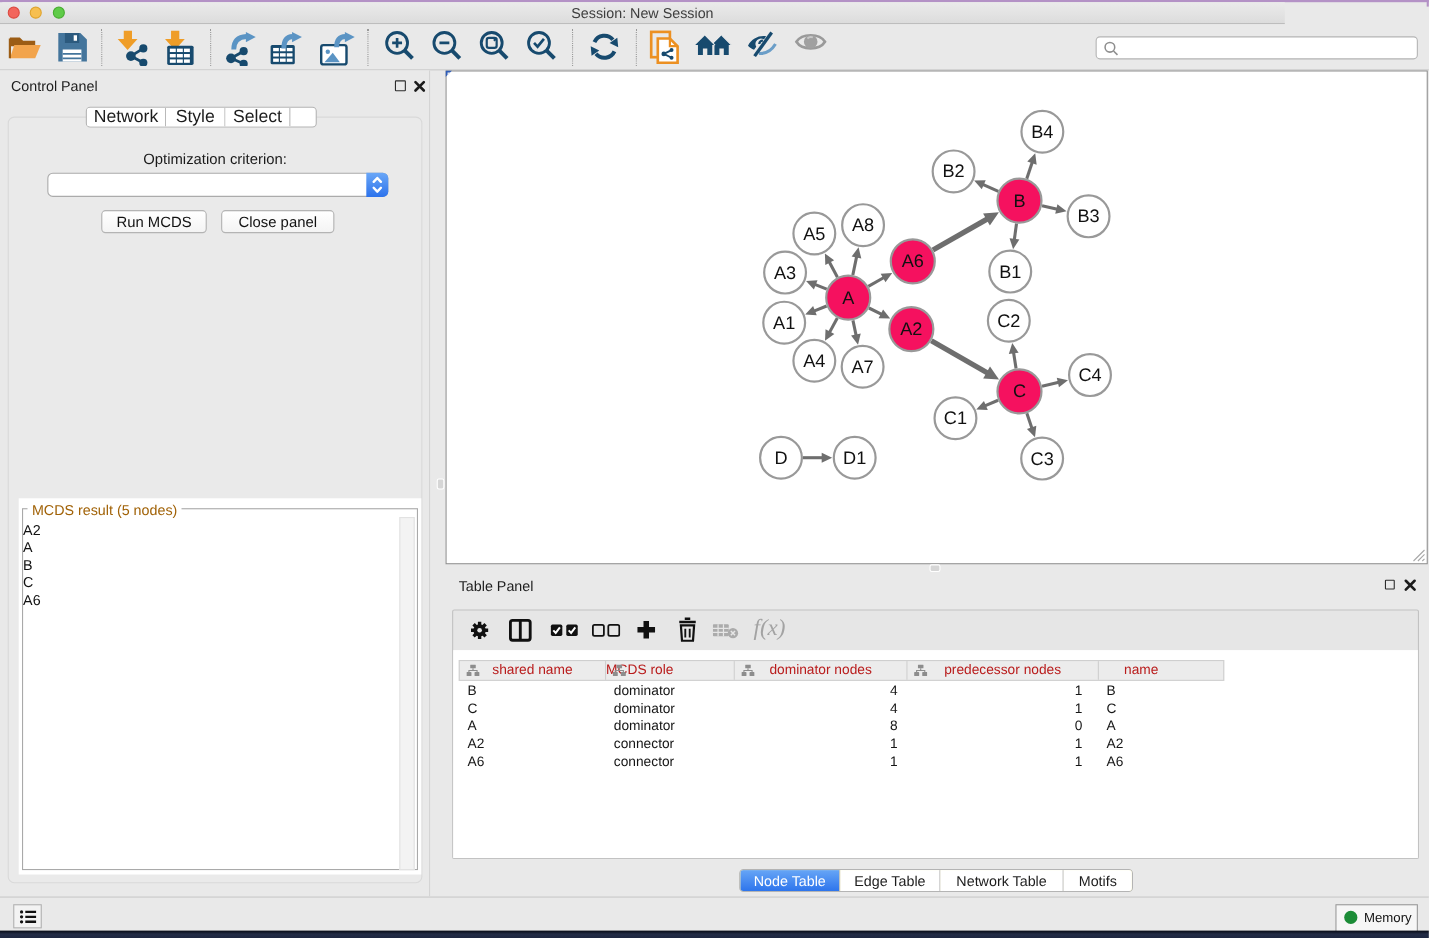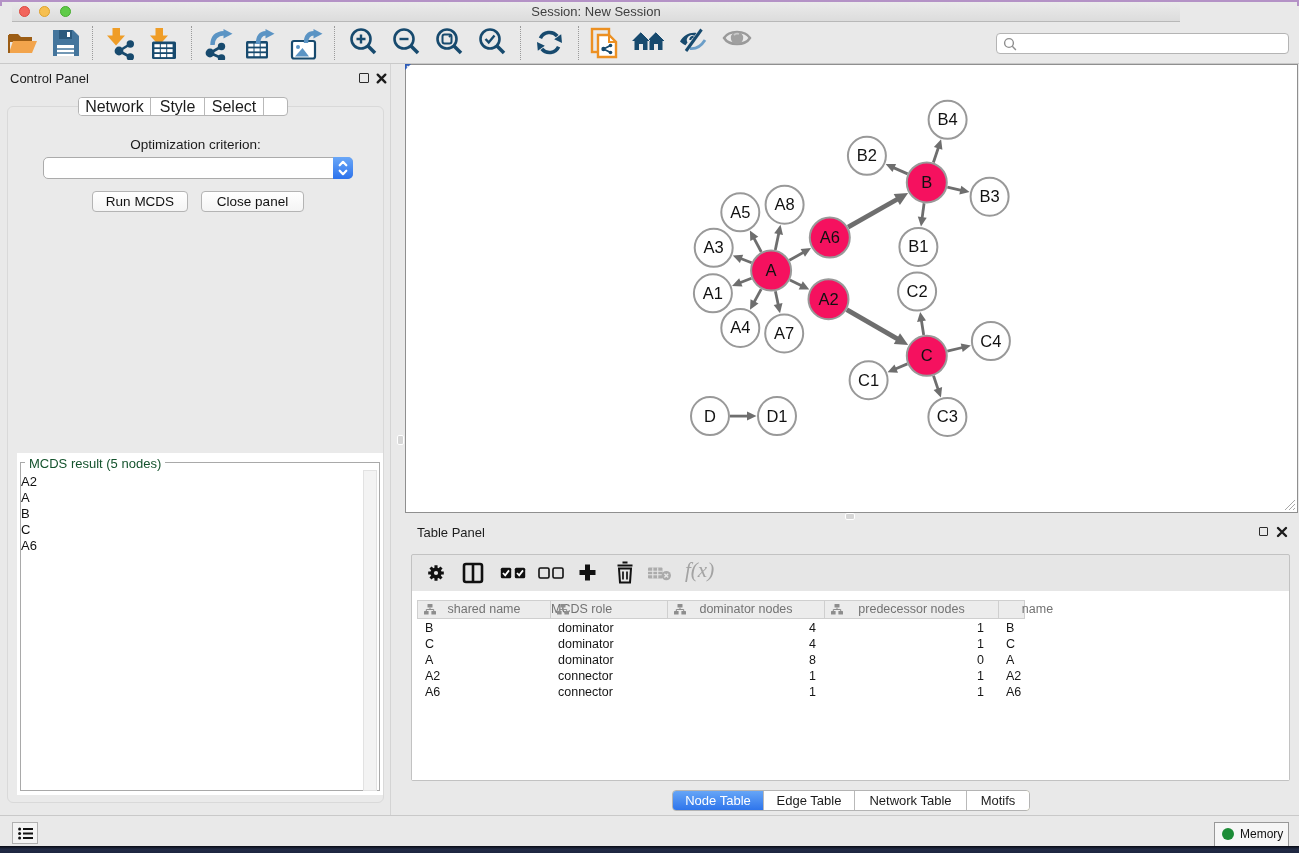--- a/index.html
+++ b/index.html
@@ -8,21 +8,21 @@
 .ic{position:absolute;top:27px}
 .sep{position:absolute;top:26px;height:34px;border-left:1px dotted #9a9a9a;width:0}
 .tabseg{display:inline-block;height:100%;text-align:center;color:#1c1c1c;border-right:1px solid #b9b9b9;background:#fff}
 .btn{position:absolute;background:linear-gradient(#ffffff,#f4f4f4);border:1px solid #b4b4b4;border-radius:4px;text-align:center;font-size:13.5px;color:#111}
 </style></head><body>
 
 <div class="abs" style="left:0;top:0;width:1299px;height:2px;background:#b492c6"></div>
 <div class="abs" style="left:0;top:0;width:2px;height:6px;background:#b492c6"></div>
 <div class="abs" style="right:0;top:0;width:2px;height:6px;background:#b492c6"></div>
 
-<div class="abs" style="left:12px;top:2px;width:1168px;height:20px;background:linear-gradient(#ebebeb,#dcdcdc);border-bottom:1px solid #b8b8b8">
+<div class="abs" style="left:0;top:2px;width:1168px;height:20px;background:linear-gradient(#ebebeb,#dcdcdc);border-bottom:1px solid #b8b8b8">
 <div class="ttl abs" style="left:7px;top:4px;background:#f2655c;border:1px solid #dc4a41"></div>
 <div class="ttl abs" style="left:27px;top:4px;background:#f6bf50;border:1px solid #dfa32c"></div>
 <div class="ttl abs" style="left:48px;top:4px;background:#5fcb48;border:1px solid #47ad30"></div>
 <div style="text-align:center;font-size:13px;color:#3e3e3e;line-height:20px">Session: New Session</div>
 </div>
 
 <div class="abs" style="left:0;top:22px;width:1299px;height:42px;background:#e9e9e9;border-bottom:1px solid #c9c9c9"></div>
 <div class="ic" style="left:6px"><svg width="32" height="32" viewBox="0 0 32 32">
       <path d="M3 7 h9 l3 3 h11 v5 H3 z" fill="#9c5d15"></path>
       <path d="M3 26 L7 14 h24 l-5 12 z" fill="#f2a44c"></path>
@@ -166,21 +166,21 @@
 <div class="abs" style="right:-1px;top:-1px;width:20px;height:22px;background:linear-gradient(#6aa7f7,#2d73ec);border-radius:0 5px 5px 0">
 <svg width="20" height="22" viewBox="0 0 20 22">
         <path d="M6.7 8.3 L10 4.8 L13.3 8.3 M6.7 13.7 L10 17.2 L13.3 13.7" stroke="#fff" stroke-width="2.2" fill="none" stroke-linecap="round" stroke-linejoin="round"></path>
       </svg></div>
 </div>
 <div class="btn" style="left:92px;top:191px;width:96px;height:21px;line-height:19px">Run MCDS</div>
 <div class="btn" style="left:201px;top:191px;width:103px;height:21px;line-height:19px">Close panel</div>
 
 <div class="abs" style="left:17px;top:453px;width:366px;height:342px;background:#fff"></div>
 <div class="abs" style="left:20px;top:462px;width:360px;height:329px;border:1px solid #a9a9a9"></div>
-<div class="abs" style="left:25px;top:456px;background:#fff;padding:0 4px;font-size:13px;color:#14532d">MCDS result (5 nodes)</div>
+<div class="abs" style="left:25px;top:456px;background:#fff;padding:0 4px;font-size:13px;color:#a16207">MCDS result (5 nodes)</div>
 <div class="abs" style="left:363px;top:470px;width:14px;height:321px;background:#f3f3f3;border:1px solid #e2e2e2"></div>
 <div class="abs" style="left:21px;top:474px;font-size:13px;color:#111;line-height:16px">A2<br>A<br>B<br>C<br>A6</div>
 
 <div class="abs" style="left:405px;top:64px;width:893px;height:449px;background:#fff;border:1px solid #8f8f8f">
 <svg class="abs" style="left:-1px;top:-1px;z-index:5" width="6" height="6" viewBox="0 0 6 6">
       <path d="M0 0 H6 L0 6 z" fill="#2e5cb8"></path>
       <path d="M1.8 1.8 L4.4 1.9 L1.9 4.4 z" fill="#e8e8e8"></path>
     </svg>
 <svg class="abs" style="right:1px;bottom:1px" width="14" height="14" viewBox="0 0 14 14">
       <path d="M13 3 L3 13 M13 7 L7 13 M13 11 L11 13" stroke="#a8a8a8" stroke-width="1"></path>
@@ -312,21 +312,21 @@
   </svg>
 <svg class="abs" style="left:648px;top:566px" width="24" height="15" viewBox="0 0 24 15">
     <rect x="0" y="1.5" width="14.5" height="11" rx="1" fill="#ababab"></rect>
     <path d="M0 5.2 h14.5 M0 8.8 h14.5 M4.8 1.5 v11 M9.7 1.5 v11" stroke="#e6e6e6" stroke-width="1.1"></path>
     <circle cx="18.3" cy="9.6" r="4.7" fill="#ababab"></circle>
     <path d="M16.4 7.7 l3.8 3.8 M20.2 7.7 l-3.8 3.8" stroke="#e6e6e6" stroke-width="1.4"></path>
   </svg>
 <div class="abs" style="left:685px;top:558px;font-family:'Liberation Serif',serif;font-style:italic;font-size:21px;color:#a3a3a3">f(x)</div>
 
 <div class="abs" style="left:412px;top:591px;width:877px;height:189px;background:#fff"></div>
-<div class="abs" style="left:417px;top:600px;width:608px;height:19px;background:#ececec;border:1px solid #cfcfcf;font-size:12.5px;color:#737373">
+<div class="abs" style="left:417px;top:600px;width:696px;height:19px;background:#ececec;border:1px solid #cfcfcf;font-size:12.5px;color:#b91c1c">
 <div class="abs" style="left:0;top:0;width:133px;height:17px;border-right:1px solid #cfcfcf;text-align:center;line-height:17px">shared name</div>
 <div class="abs" style="left:133px;top:0;width:117px;height:17px;border-right:1px solid #cfcfcf;line-height:17px">MCDS role</div>
 <div class="abs" style="left:250px;top:0;width:157px;height:17px;border-right:1px solid #cfcfcf;text-align:center;line-height:17px">dominator nodes</div>
 <div class="abs" style="left:407px;top:0;width:174px;height:17px;border-right:1px solid #cfcfcf;text-align:center;line-height:17px">predecessor nodes</div>
 <div class="abs" style="left:581px;top:0;width:77px;height:17px;text-align:center;line-height:17px">name</div>
 <svg class="abs" style="left:6px;top:3px" width="12" height="11" viewBox="0 0 12 11">
       <g fill="#8d8d8d">
         <rect x="3.5" y="0" width="5" height="3.6" rx="0.5"></rect>
         <rect x="0" y="7" width="4.6" height="3.6" rx="0.5"></rect>
         <rect x="7.4" y="7" width="4.6" height="3.6" rx="0.5"></rect>

